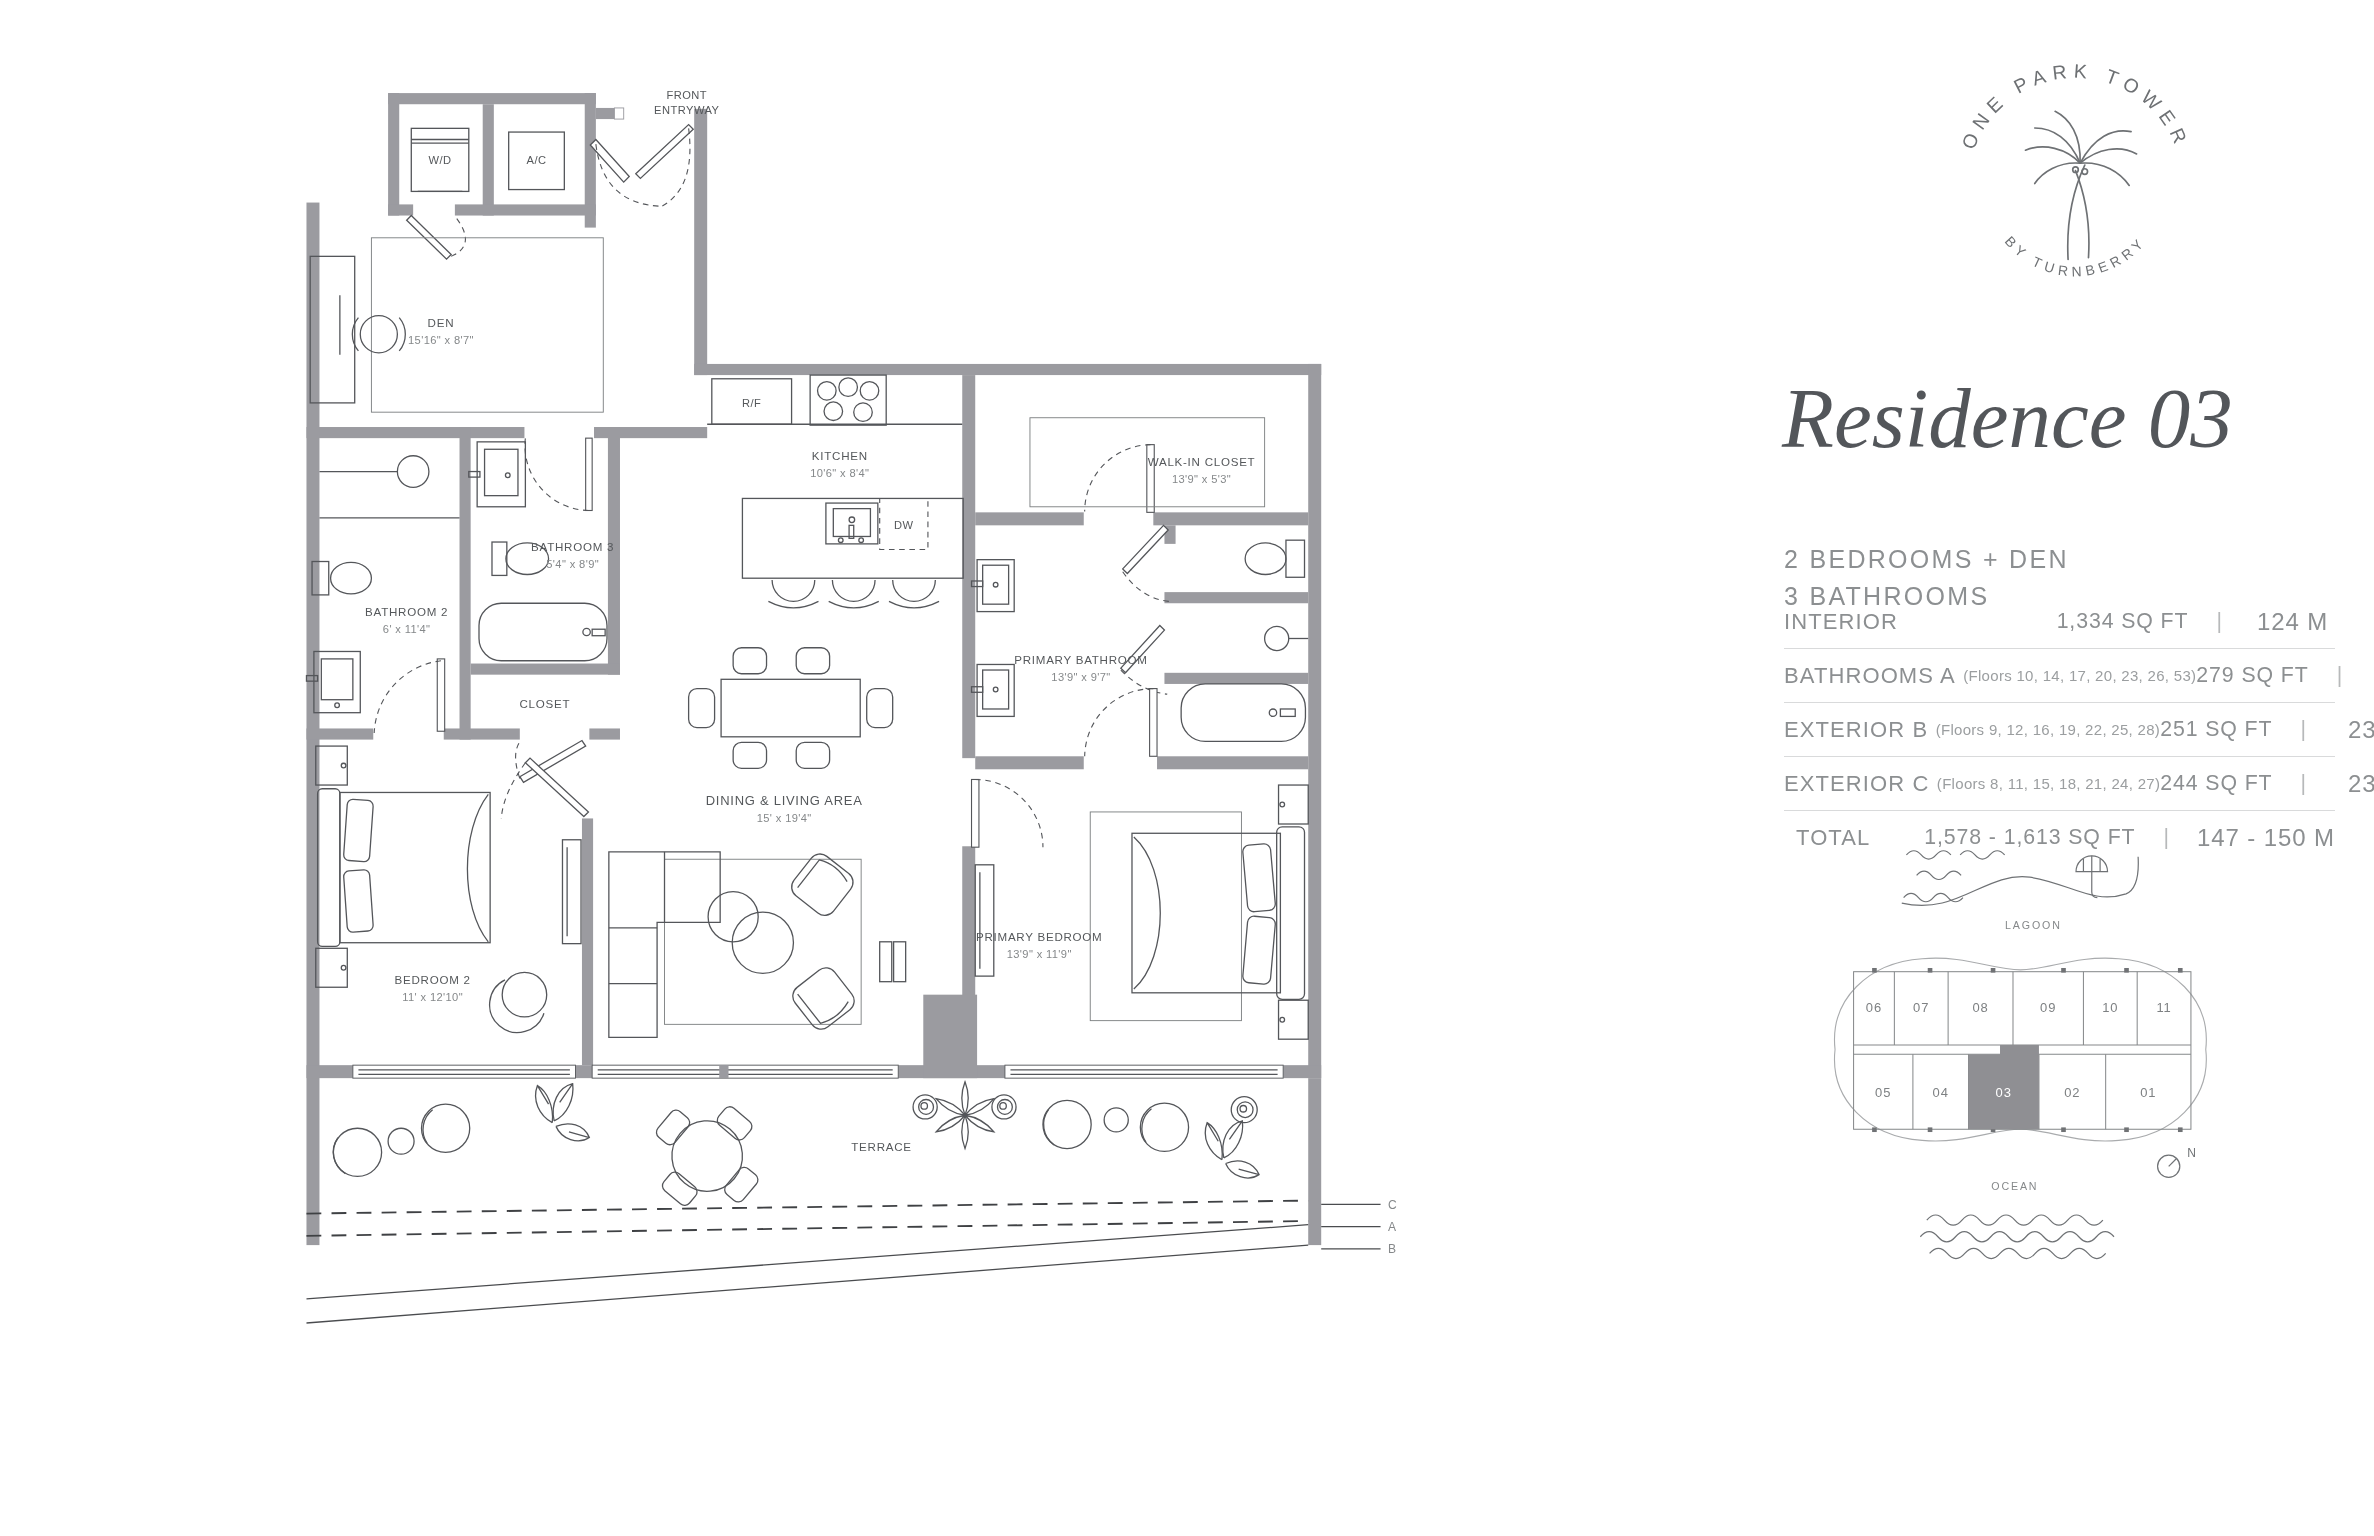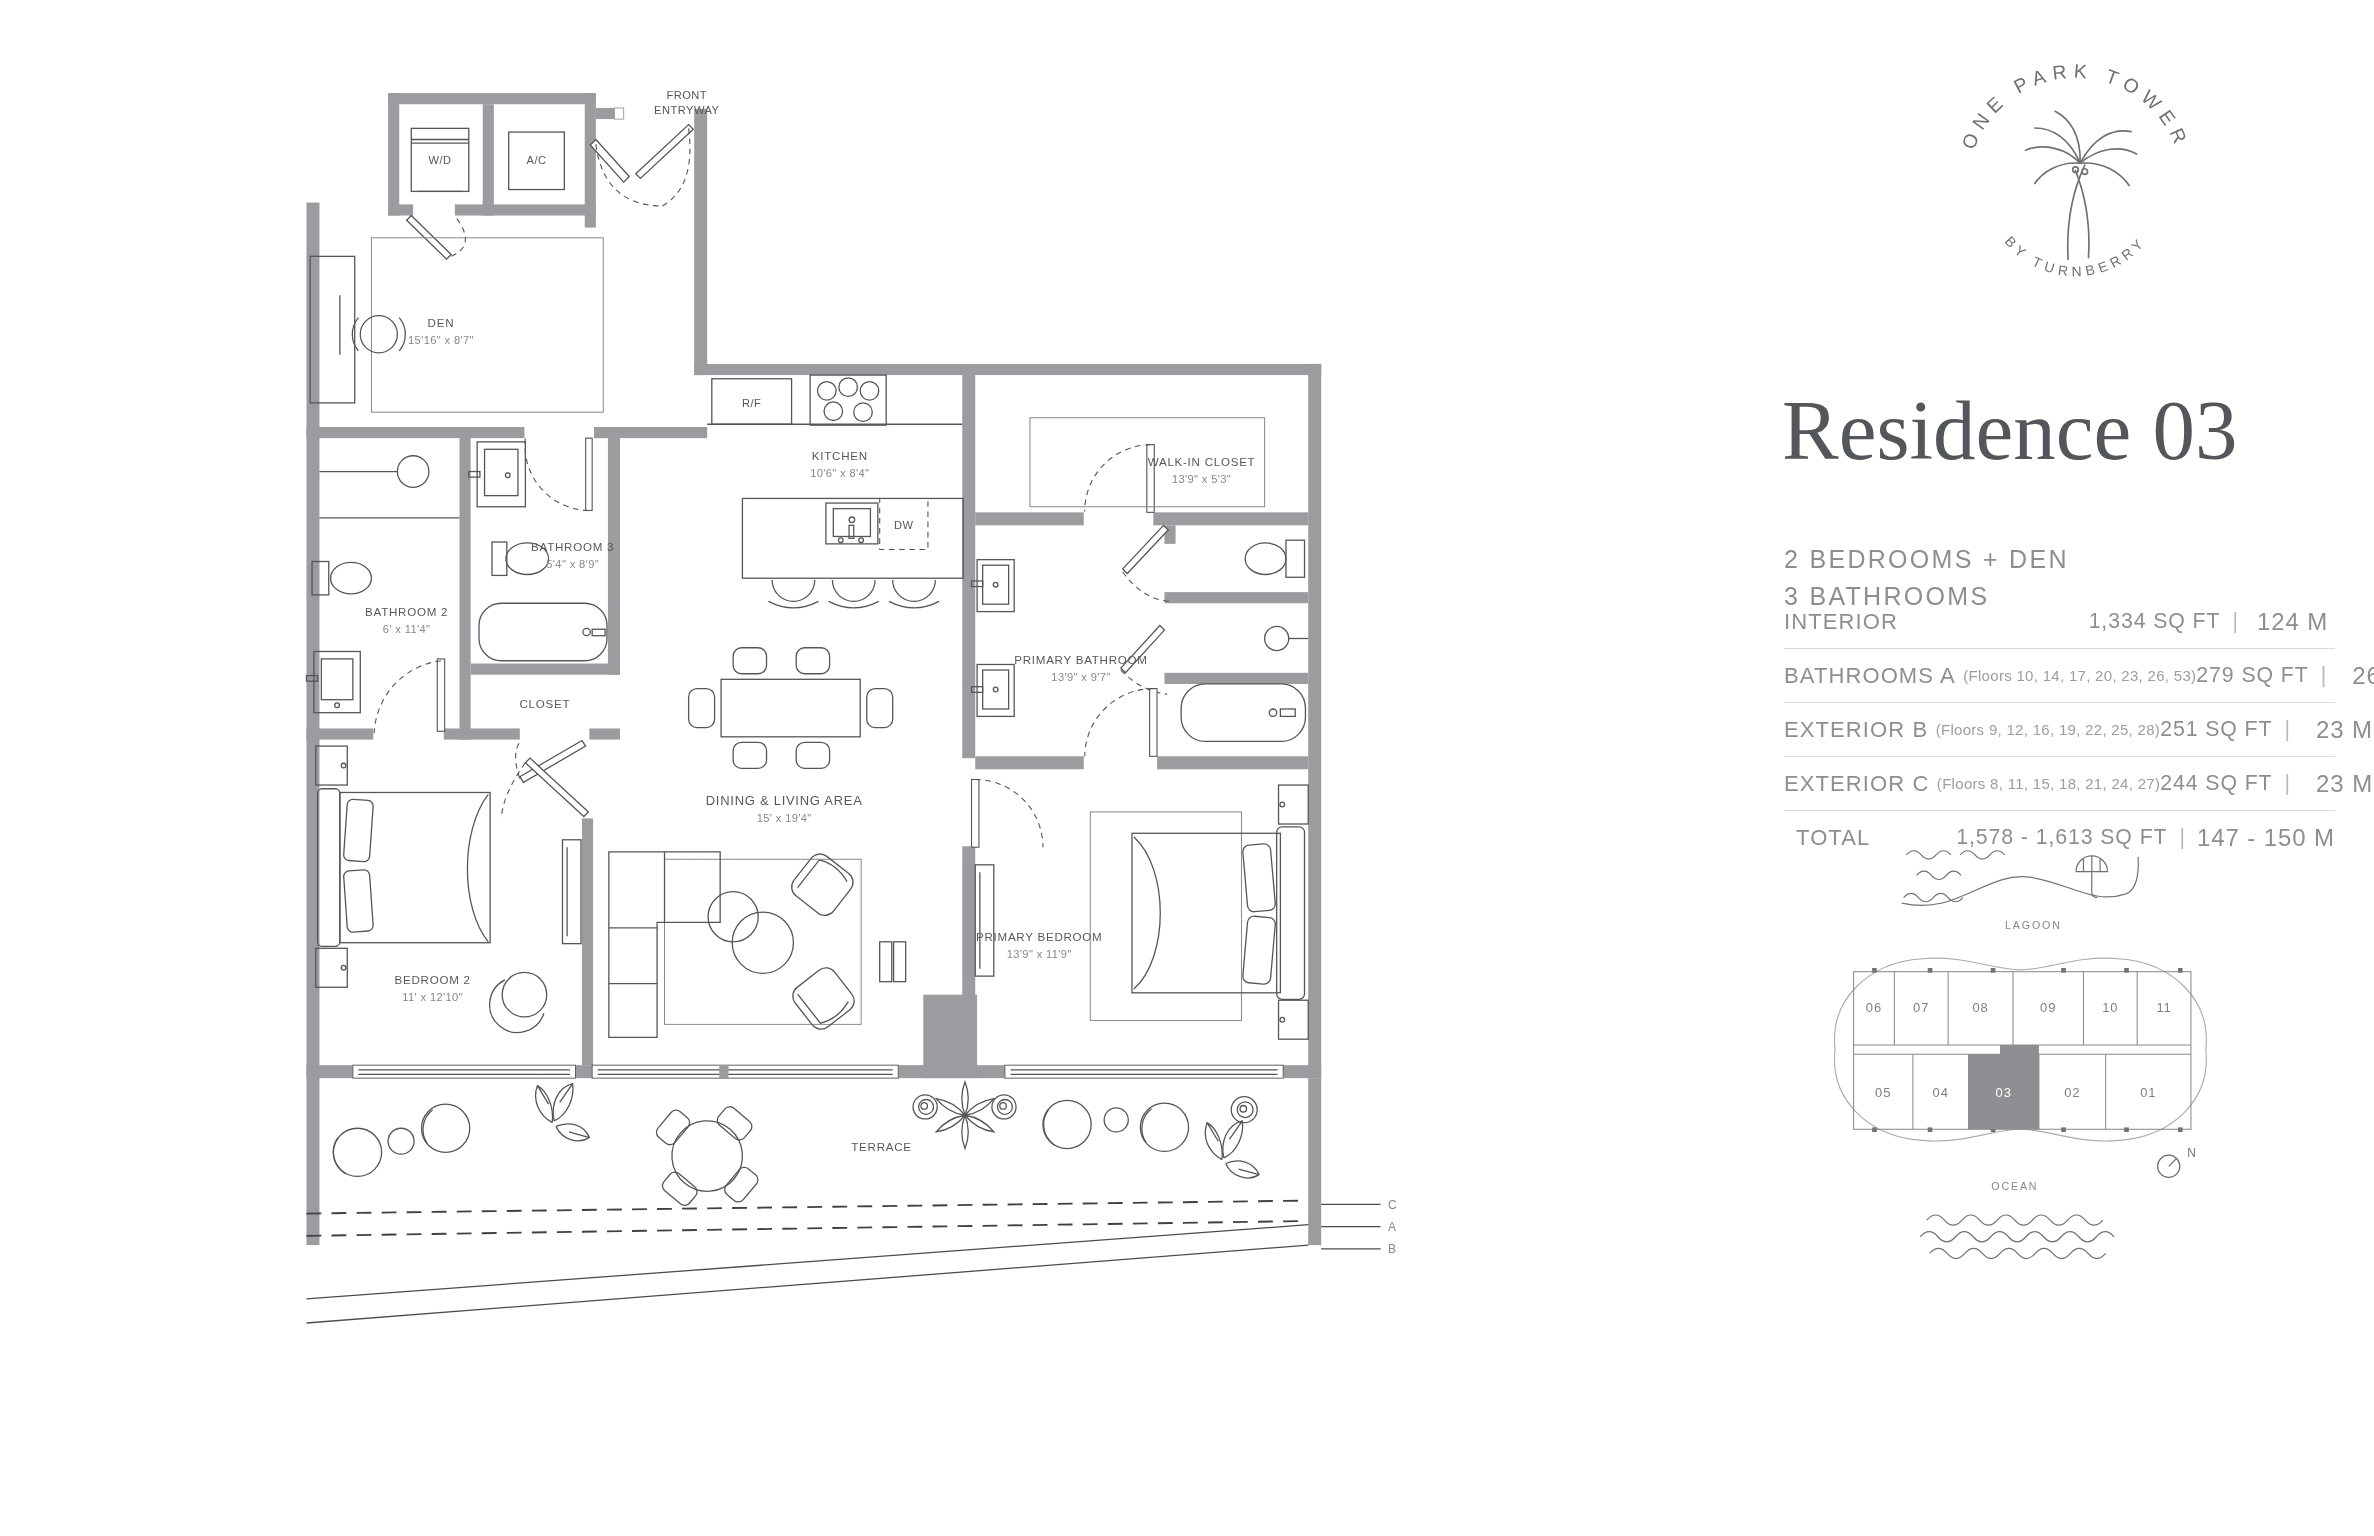--- a/index.html
+++ b/index.html
@@ -2,29 +2,29 @@
 <html style="font-size:15px"><head>
 <meta charset="utf-8">
 <style>
   html,body{margin:0;padding:0;background:#ffffff;}
   body{width:2375px;height:1536px;position:relative;overflow:hidden;
        font-family:"Liberation Sans",sans-serif;color:#55585b;}
   svg text{font-family:"Liberation Sans",sans-serif;}
   .abs{position:absolute;}
 
   
-  .res-title{left:1782px;top:388px;font-family:"Liberation Serif","DejaVu Serif",serif;
-             font-size:85px;font-weight:400;color:#53565a;letter-spacing:0px;line-height:1;}
+  .res-title{left:1782px;top:376px;font-family:"Liberation Serif","DejaVu Serif",serif;
+             font-size:85px;font-weight:400;color:#53565a;letter-spacing:0px;line-height:1;font-style:italic;}
   .subtitle{left:1784px;top:501px;font-size:25px;color:#8c8f91;letter-spacing:2.3px;line-height:37px;margin-top:40px;}
   .area-table{left:1784px;top:595px;width:551px;}
   .arow{display:flex;align-items:center;height:53px;border-bottom:0.9px solid #d9dadb;}
   .arow:last-child{border-bottom:none;margin-left:12px;}
   .alabel{font-size:22px;color:#8c8f91;letter-spacing:1.1px;white-space:nowrap;}
   .afloors{font-size:15px;color:#9b9ea0;margin-left:7.4px;letter-spacing:0.3px;white-space:nowrap;}
-  .aright{margin-left:auto;display:flex;align-items:center;white-space:nowrap;}
+  .aright{margin-left:auto;display:flex;align-items:center;white-space:nowrap;gap:16px;}
   .asqft{font-size:21.3px;color:#8c8f91;letter-spacing:0.9px;text-align:right;}
   .apipe{font-size:21.3px;color:#b7b9ba;margin:0 12px;}
   .am{font-size:24px;color:#8c8f91;letter-spacing:0.9px;min-width:85px;text-align:center;}
 
   
   .ln{stroke:#54565a;stroke-width:1.4;fill:none;}
   .lnw{stroke:#54565a;stroke-width:1.4;fill:#ffffff;}
   .thin{stroke:#7d8082;stroke-width:1;fill:none;}
   .dash{stroke:#54565a;stroke-width:1.2;fill:none;stroke-dasharray:6 5;}
   .bigdash{stroke:#3f4144;stroke-width:2;fill:none;stroke-dasharray:16 11;}

